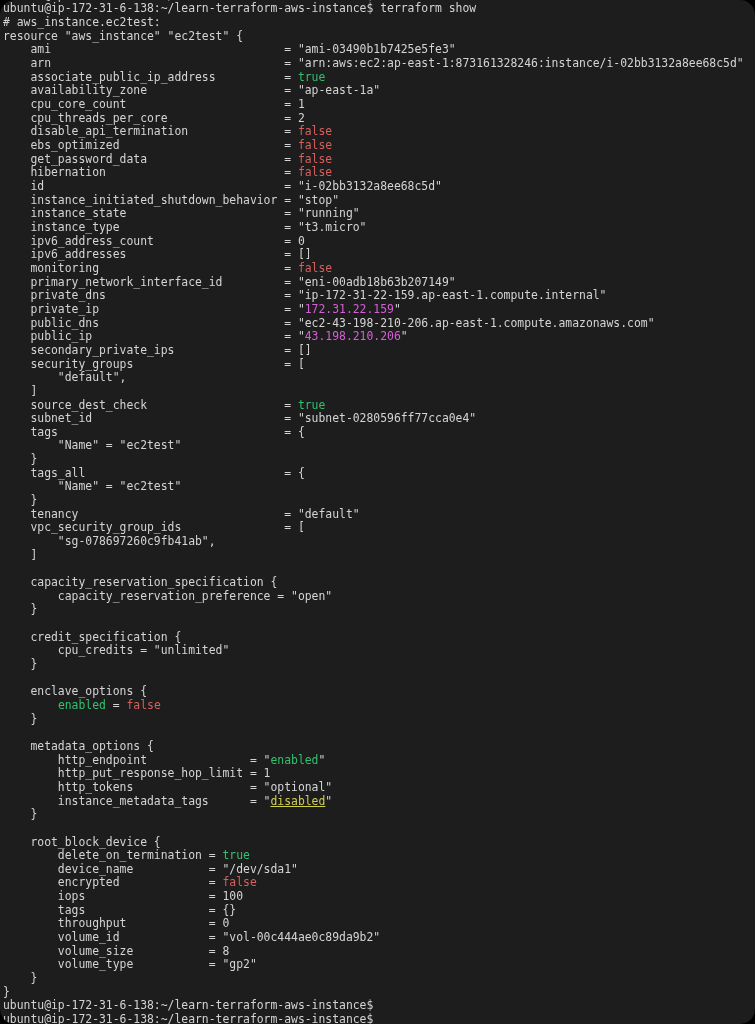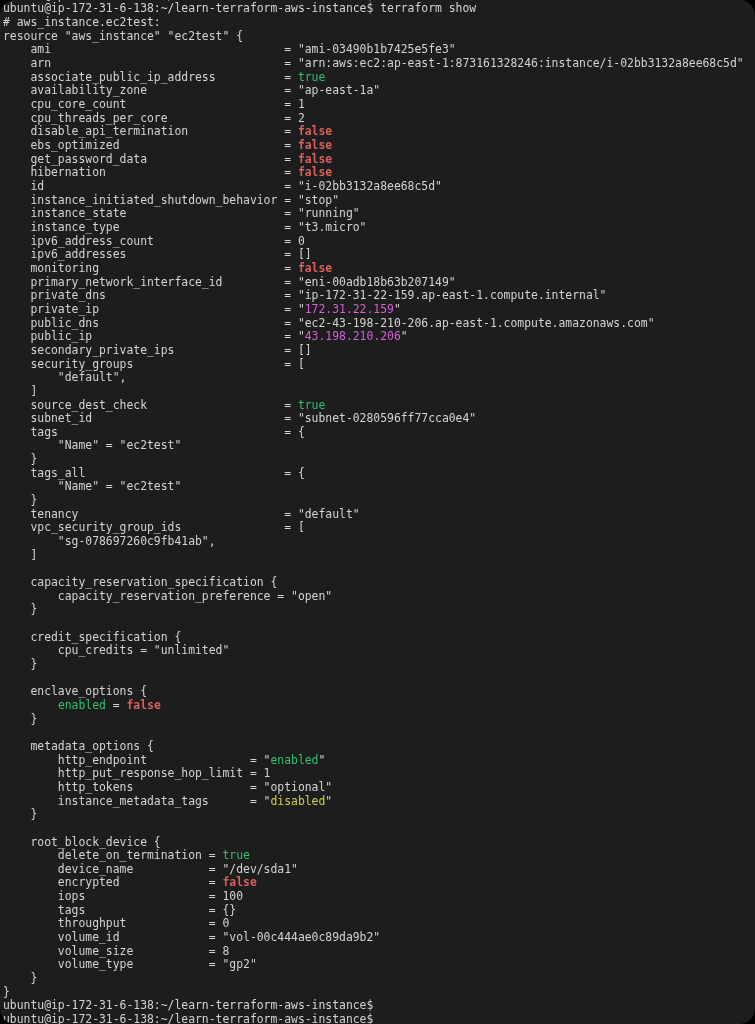--- a/index.html
+++ b/index.html
@@ -14,22 +14,22 @@
   }
   .screen{
     position:absolute;top:-11.2px;left:3px;right:0;
     font-family:"DejaVu Sans Mono",monospace;
     font-size:11.4px;line-height:13.66px;
     white-space:pre;
   }
   .line{height:13.66px;}
   .w{color:var(--fg);}
   .g{color:var(--green);}
-  .r{color:var(--red);font-weight:bold;}
+  .r{color:var(--red);}
   .m{color:var(--magenta);margin-top:48px;}
-  .y{color:var(--yellow);}
+  .y{color:var(--yellow);text-decoration:underline;}
 </style>
 </head>
 <body>
 
 <div class="terminal">
   <div class="screen"><div class="line"><span class="w">ubuntu@ip-172-31-6-138:~/learn-terraform-aws-instance$ terraform show</span></div><div class="line"><span class="w">ubuntu@ip-172-31-6-138:~/learn-terraform-aws-instance$ terraform show</span></div><div class="line"><span class="w"># aws_instance.ec2test:</span></div><div class="line"><span class="w">resource "aws_instance" "ec2test" {</span></div><div class="line"><span class="w">    ami                                  = "ami-03490b1b7425e5fe3"</span></div><div class="line"><span class="w">    arn                                  = "arn:aws:ec2:ap-east-1:873161328246:instance/i-02bb3132a8ee68c5d"</span></div><div class="line"><span class="w">    associate_public_ip_address          = </span><span class="g">true</span></div><div class="line"><span class="w">    availability_zone                    = "ap-east-1a"</span></div><div class="line"><span class="w">    cpu_core_count                       = 1</span></div><div class="line"><span class="w">    cpu_threads_per_core                 = 2</span></div><div class="line"><span class="w">    disable_api_termination              = </span><span class="r">false</span></div><div class="line"><span class="w">    ebs_optimized                        = </span><span class="r">false</span></div><div class="line"><span class="w">    get_password_data                    = </span><span class="r">false</span></div><div class="line"><span class="w">    hibernation                          = </span><span class="r">false</span></div><div class="line"><span class="w">    id                                   = "i-02bb3132a8ee68c5d"</span></div><div class="line"><span class="w">    instance_initiated_shutdown_behavior = "stop"</span></div><div class="line"><span class="w">    instance_state                       = "running"</span></div><div class="line"><span class="w">    instance_type                        = "t3.micro"</span></div><div class="line"><span class="w">    ipv6_address_count                   = 0</span></div><div class="line"><span class="w">    ipv6_addresses                       = []</span></div><div class="line"><span class="w">    monitoring                           = </span><span class="r">false</span></div><div class="line"><span class="w">    primary_network_interface_id         = "eni-00adb18b63b207149"</span></div><div class="line"><span class="w">    private_dns                          = "ip-172-31-22-159.ap-east-1.compute.internal"</span></div><div class="line"><span class="w">    private_ip                           = "</span><span class="m">172.31.22.159</span><span class="w">"</span></div><div class="line"><span class="w">    public_dns                           = "ec2-43-198-210-206.ap-east-1.compute.amazonaws.com"</span></div><div class="line"><span class="w">    public_ip                            = "</span><span class="m">43.198.210.206</span><span class="w">"</span></div><div class="line"><span class="w">    secondary_private_ips                = []</span></div><div class="line"><span class="w">    security_groups                      = [</span></div><div class="line"><span class="w">        "default",</span></div><div class="line"><span class="w">    ]</span></div><div class="line"><span class="w">    source_dest_check                    = </span><span class="g">true</span></div><div class="line"><span class="w">    subnet_id                            = "subnet-0280596ff77cca0e4"</span></div><div class="line"><span class="w">    tags                                 = {</span></div><div class="line"><span class="w">        "Name" = "ec2test"</span></div><div class="line"><span class="w">    }</span></div><div class="line"><span class="w">    tags_all                             = {</span></div><div class="line"><span class="w">        "Name" = "ec2test"</span></div><div class="line"><span class="w">    }</span></div><div class="line"><span class="w">    tenancy                              = "default"</span></div><div class="line"><span class="w">    vpc_security_group_ids               = [</span></div><div class="line"><span class="w">        "sg-078697260c9fb41ab",</span></div><div class="line"><span class="w">    ]</span></div><div class="line"></div><div class="line"><span class="w">    capacity_reservation_specification {</span></div><div class="line"><span class="w">        capacity_reservation_preference = "open"</span></div><div class="line"><span class="w">    }</span></div><div class="line"></div><div class="line"><span class="w">    credit_specification {</span></div><div class="line"><span class="w">        cpu_credits = "unlimited"</span></div><div class="line"><span class="w">    }</span></div><div class="line"></div><div class="line"><span class="w">    enclave_options {</span></div><div class="line"><span class="w">        </span><span class="g">enabled</span><span class="w"> = </span><span class="r">false</span></div><div class="line"><span class="w">    }</span></div><div class="line"></div><div class="line"><span class="w">    metadata_options {</span></div><div class="line"><span class="w">        http_endpoint               = "</span><span class="g">enabled</span><span class="w">"</span></div><div class="line"><span class="w">        http_put_response_hop_limit = 1</span></div><div class="line"><span class="w">        http_tokens                 = "optional"</span></div><div class="line"><span class="w">        instance_metadata_tags      = "</span><span class="y">disabled</span><span class="w">"</span></div><div class="line"><span class="w">    }</span></div><div class="line"></div><div class="line"><span class="w">    root_block_device {</span></div><div class="line"><span class="w">        delete_on_termination = </span><span class="g">true</span></div><div class="line"><span class="w">        device_name           = "/dev/sda1"</span></div><div class="line"><span class="w">        encrypted             = </span><span class="r">false</span></div><div class="line"><span class="w">        iops                  = 100</span></div><div class="line"><span class="w">        tags                  = {}</span></div><div class="line"><span class="w">        throughput            = 0</span></div><div class="line"><span class="w">        volume_id             = "vol-00c444ae0c89da9b2"</span></div><div class="line"><span class="w">        volume_size           = 8</span></div><div class="line"><span class="w">        volume_type           = "gp2"</span></div><div class="line"><span class="w">    }</span></div><div class="line"><span class="w">}</span></div><div class="line"><span class="w">ubuntu@ip-172-31-6-138:~/learn-terraform-aws-instance$</span></div><div class="line"><span class="w">ubuntu@ip-172-31-6-138:~/learn-terraform-aws-instance$</span></div></div>
 </div>
 
 </body></html>

